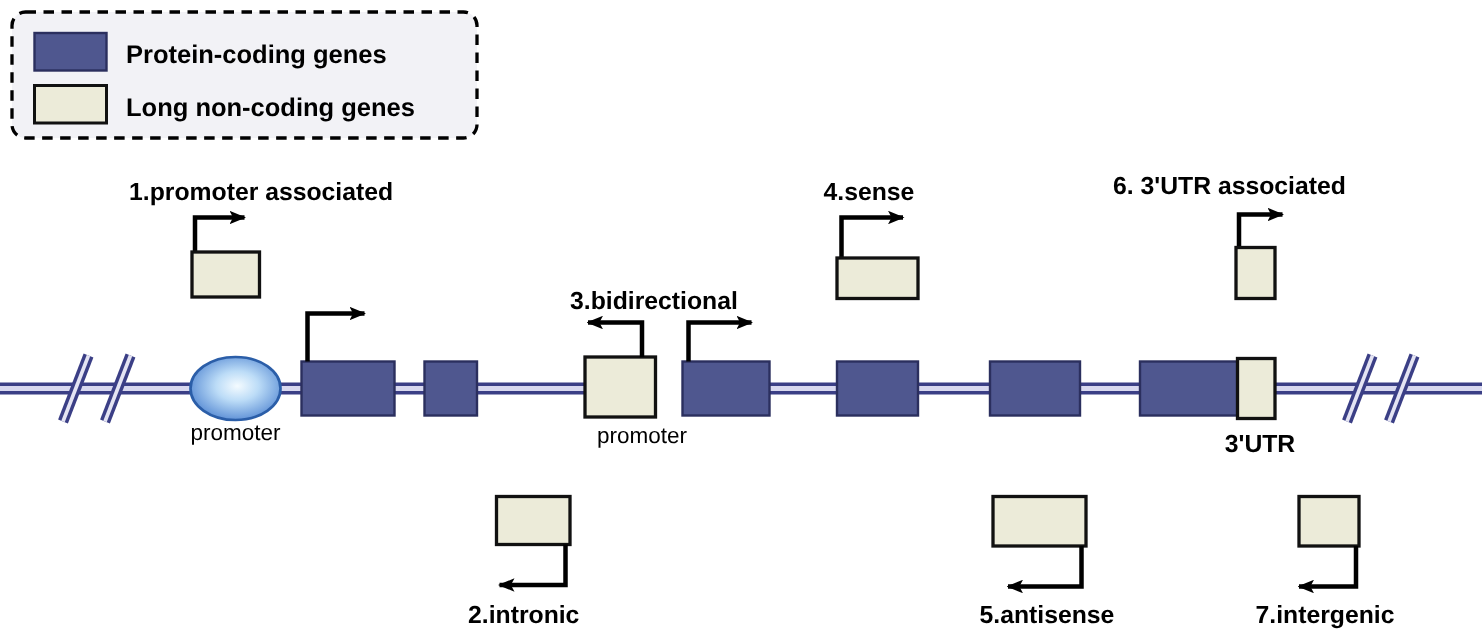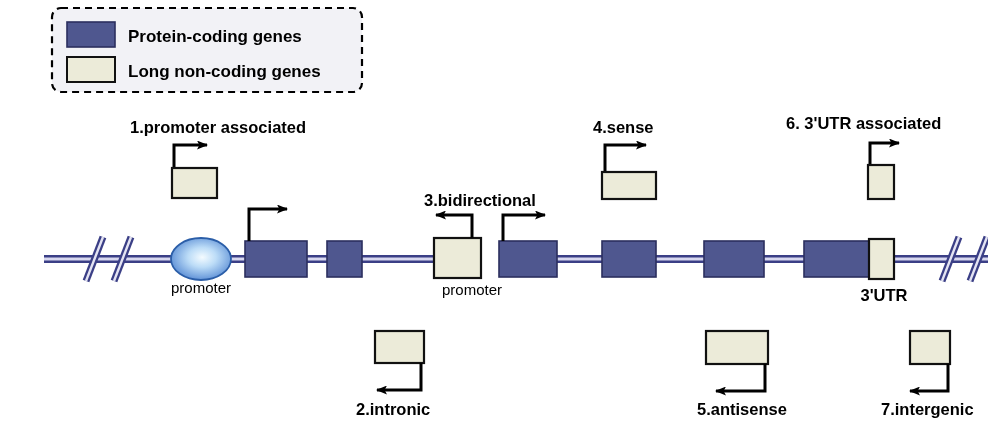--- a/index.html
+++ b/index.html
@@ -11,21 +11,20 @@
   body {
     width: 988px;
     height: 428px;
     font-family: "Liberation Sans", sans-serif;
     overflow: hidden;
   }
   #diagram-root {
     position: relative;
     width: 908px;
     height: 428px;
-    padding-left: 44px;
   }
   svg.figure {
     display: block;
     width: 988px;
     height: 428px;
   }
   text {
     font-family: "Liberation Sans", sans-serif;
     fill: #000000;
   }

